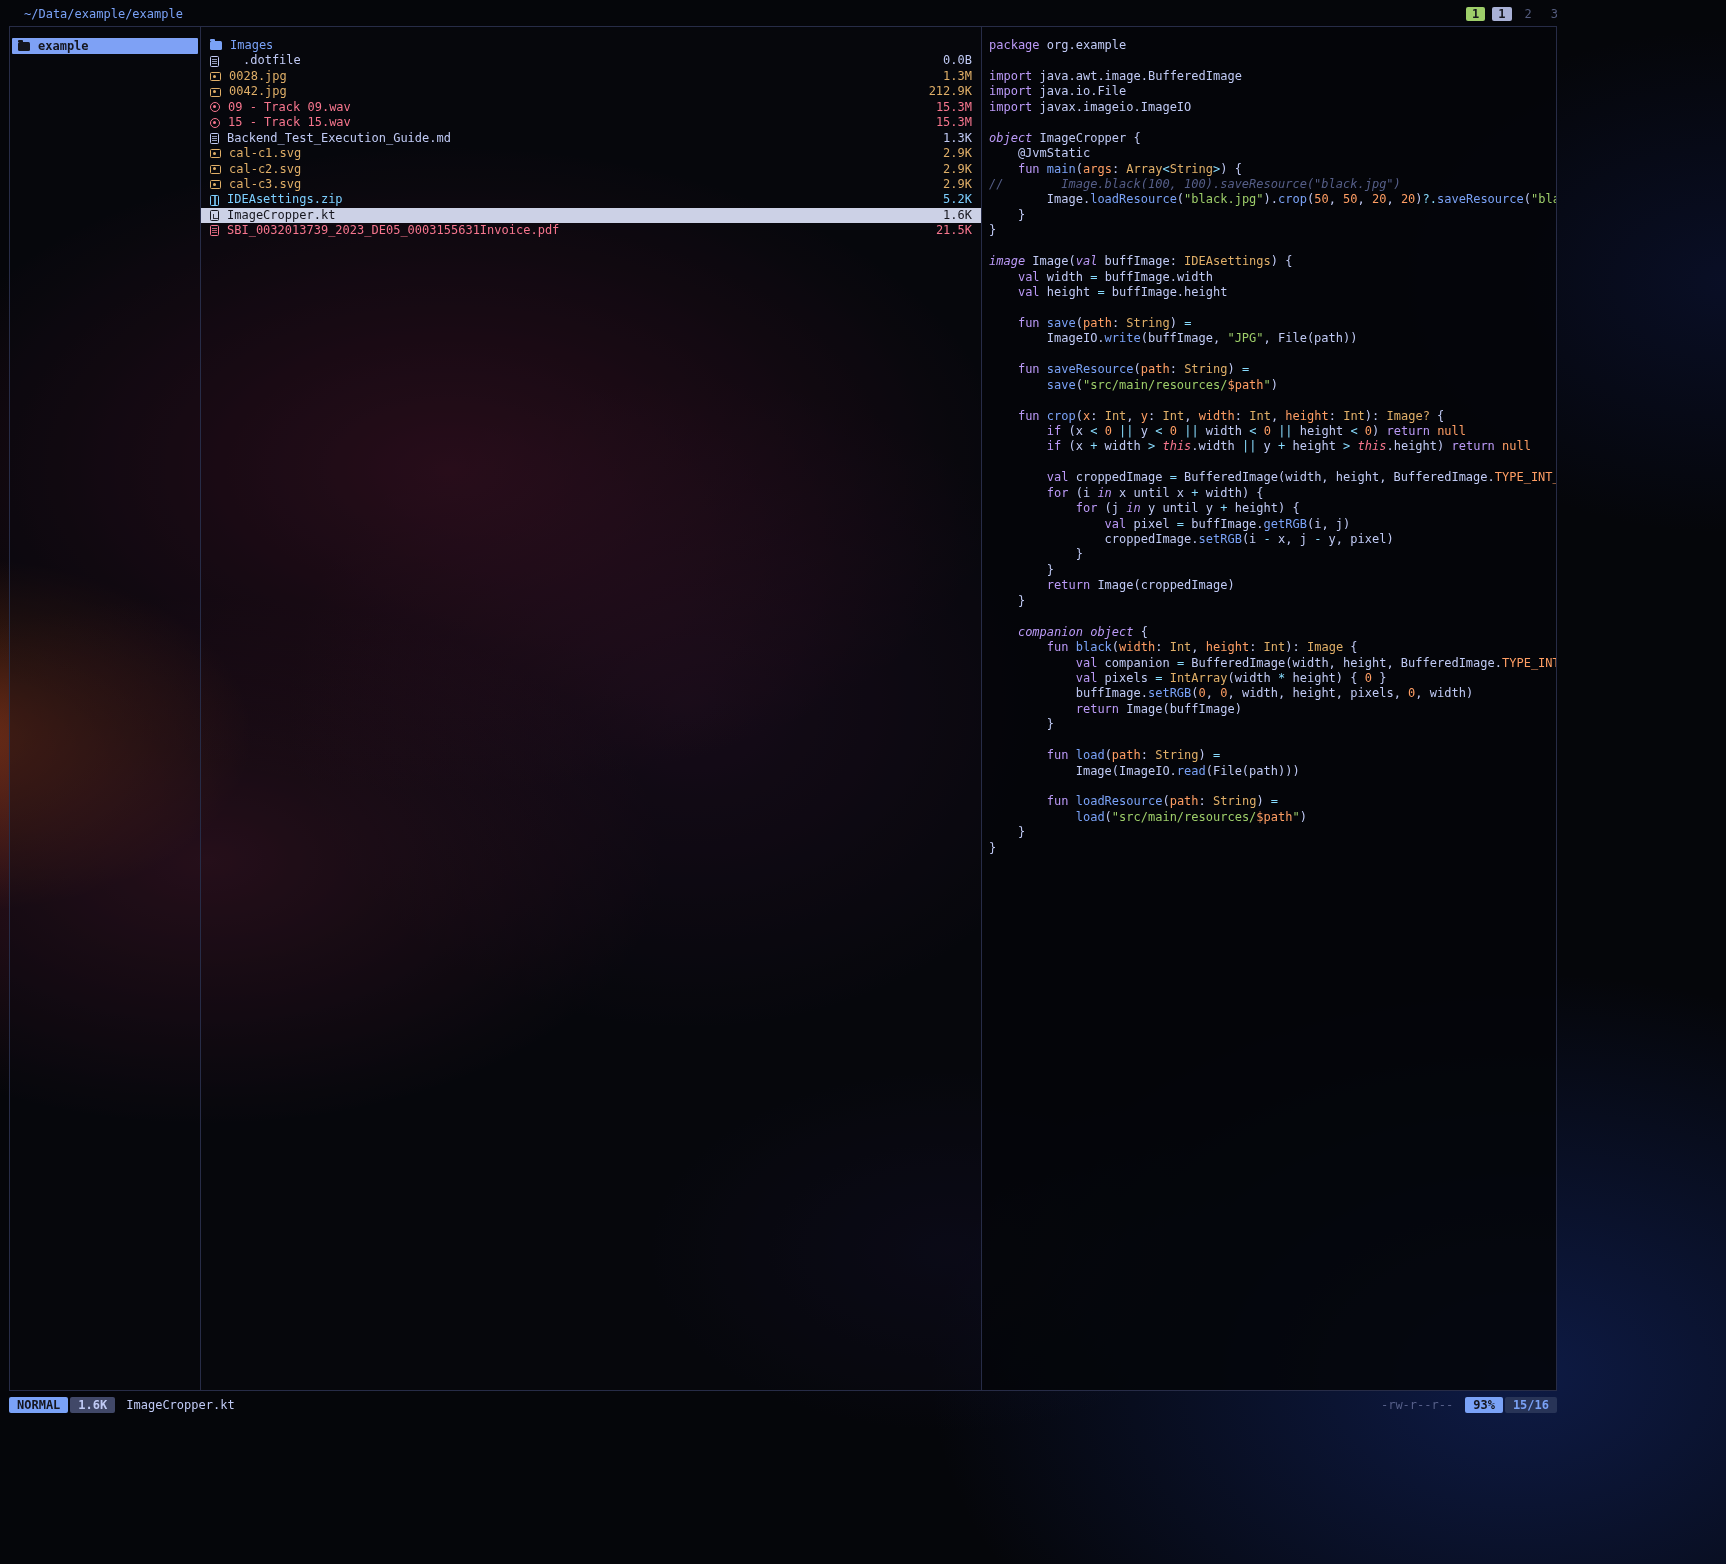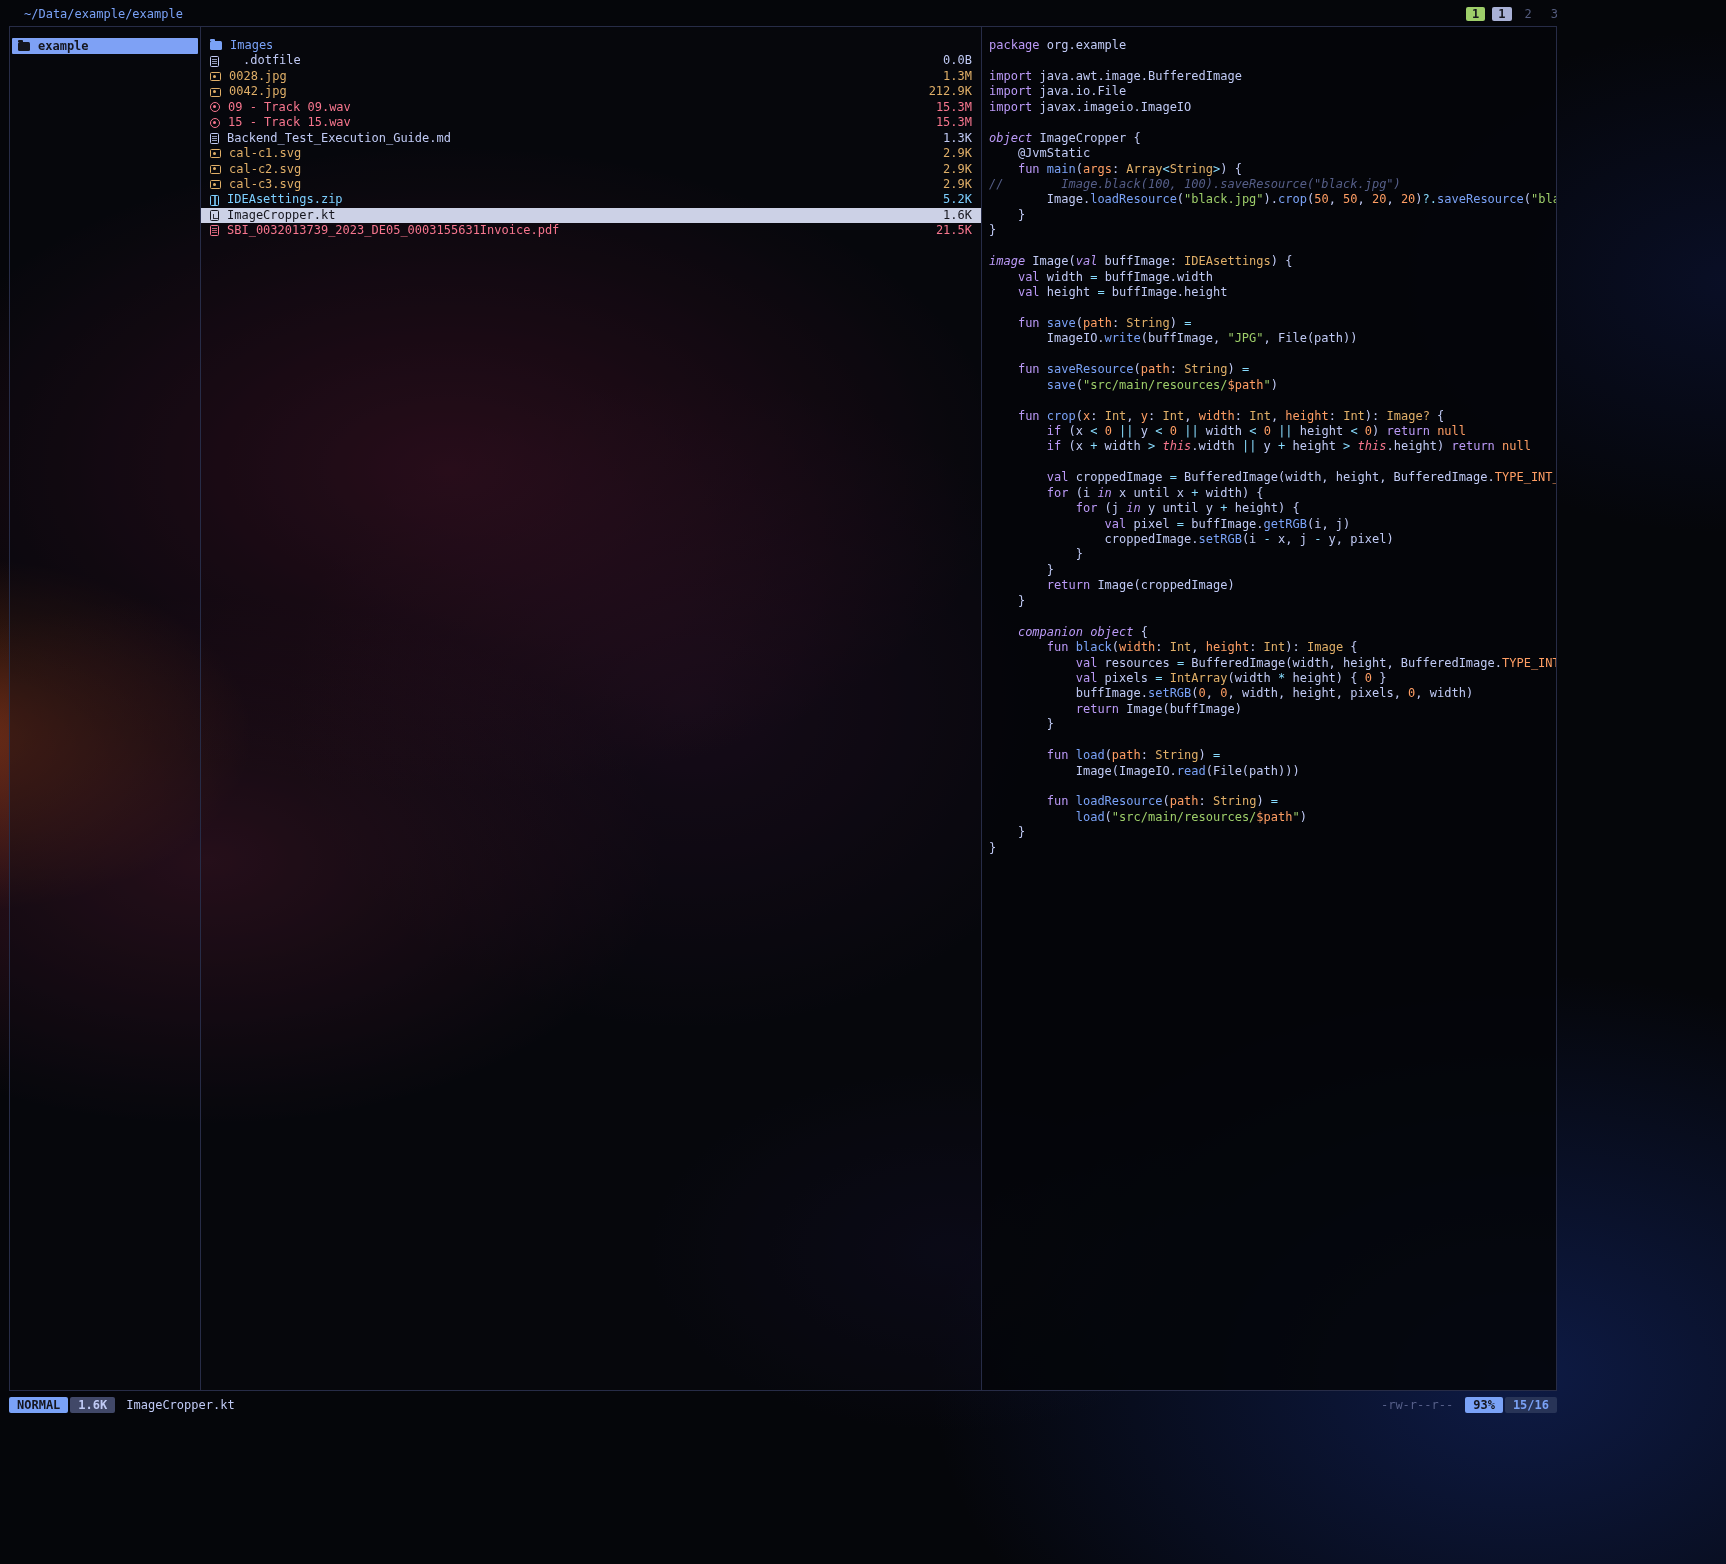--- a/index.html
+++ b/index.html
@@ -238,21 +238,21 @@
         <div class="code-line"><span class="tok-fg">            </span><span class="tok-kw">for</span><span class="tok-fg"> (j </span><span class="tok-kwi">in</span><span class="tok-fg"> y until y </span><span class="tok-op">+</span><span class="tok-fg"> height) {</span></div>
         <div class="code-line"><span class="tok-fg">                </span><span class="tok-kw">val</span><span class="tok-fg"> pixel </span><span class="tok-op">=</span><span class="tok-fg"> buffImage.</span><span class="tok-fn">getRGB</span><span class="tok-fg">(i, j)</span></div>
         <div class="code-line"><span class="tok-fg">                croppedImage.</span><span class="tok-fn">setRGB</span><span class="tok-fg">(i </span><span class="tok-op">-</span><span class="tok-fg"> x, j </span><span class="tok-op">-</span><span class="tok-fg"> y, pixel)</span></div>
         <div class="code-line"><span class="tok-fg">            }</span></div>
         <div class="code-line"><span class="tok-fg">        }</span></div>
         <div class="code-line"><span class="tok-fg">        </span><span class="tok-kw">return</span><span class="tok-fg"> Image(croppedImage)</span></div>
         <div class="code-line"><span class="tok-fg">    }</span></div>
         <div class="code-line"></div>
         <div class="code-line"><span class="tok-fg">    </span><span class="tok-kwi">companion object</span><span class="tok-fg"> {</span></div>
         <div class="code-line"><span class="tok-fg">        </span><span class="tok-kw">fun</span><span class="tok-fg"> </span><span class="tok-fn">black</span><span class="tok-fg">(</span><span class="tok-pr">width</span><span class="tok-fg">: </span><span class="tok-ty">Int</span><span class="tok-fg">, </span><span class="tok-pr">height</span><span class="tok-fg">: </span><span class="tok-ty">Int</span><span class="tok-fg">): </span><span class="tok-ty">Image</span><span class="tok-fg"> {</span></div>
-        <div class="code-line"><span class="tok-fg">            </span><span class="tok-kw">val</span><span class="tok-fg"> resources </span><span class="tok-op">=</span><span class="tok-fg"> BufferedImage(width, height, BufferedImage.</span><span class="tok-cn">TYPE_INT_RGB</span></div>
+        <div class="code-line"><span class="tok-fg">            </span><span class="tok-kw">val</span><span class="tok-fg"> companion </span><span class="tok-op">=</span><span class="tok-fg"> BufferedImage(width, height, BufferedImage.</span><span class="tok-cn">TYPE_INT_RGB</span></div>
         <div class="code-line"><span class="tok-fg">            </span><span class="tok-kw">val</span><span class="tok-fg"> pixels </span><span class="tok-op">=</span><span class="tok-fg"> </span><span class="tok-ty">IntArray</span><span class="tok-fg">(width </span><span class="tok-op">*</span><span class="tok-fg"> height) { </span><span class="tok-num">0</span><span class="tok-fg"> }</span></div>
         <div class="code-line"><span class="tok-fg">            buffImage.</span><span class="tok-fn">setRGB</span><span class="tok-fg">(</span><span class="tok-num">0</span><span class="tok-fg">, </span><span class="tok-num">0</span><span class="tok-fg">, width, height, pixels, </span><span class="tok-num">0</span><span class="tok-fg">, width)</span></div>
         <div class="code-line"><span class="tok-fg">            </span><span class="tok-kw">return</span><span class="tok-fg"> Image(buffImage)</span></div>
         <div class="code-line"><span class="tok-fg">        }</span></div>
         <div class="code-line"></div>
         <div class="code-line"><span class="tok-fg">        </span><span class="tok-kw">fun</span><span class="tok-fg"> </span><span class="tok-fn">load</span><span class="tok-fg">(</span><span class="tok-pr">path</span><span class="tok-fg">: </span><span class="tok-ty">String</span><span class="tok-fg">) </span><span class="tok-op">=</span></div>
         <div class="code-line"><span class="tok-fg">            Image(ImageIO.</span><span class="tok-fn">read</span><span class="tok-fg">(File(path)))</span></div>
         <div class="code-line"></div>
         <div class="code-line"><span class="tok-fg">        </span><span class="tok-kw">fun</span><span class="tok-fg"> </span><span class="tok-fn">loadResource</span><span class="tok-fg">(</span><span class="tok-pr">path</span><span class="tok-fg">: </span><span class="tok-ty">String</span><span class="tok-fg">) </span><span class="tok-op">=</span></div>
         <div class="code-line"><span class="tok-fg">            </span><span class="tok-fn">load</span><span class="tok-fg">(</span><span class="tok-st">"src/main/resources/</span><span class="tok-sp">$path</span><span class="tok-st">"</span><span class="tok-fg">)</span></div>

